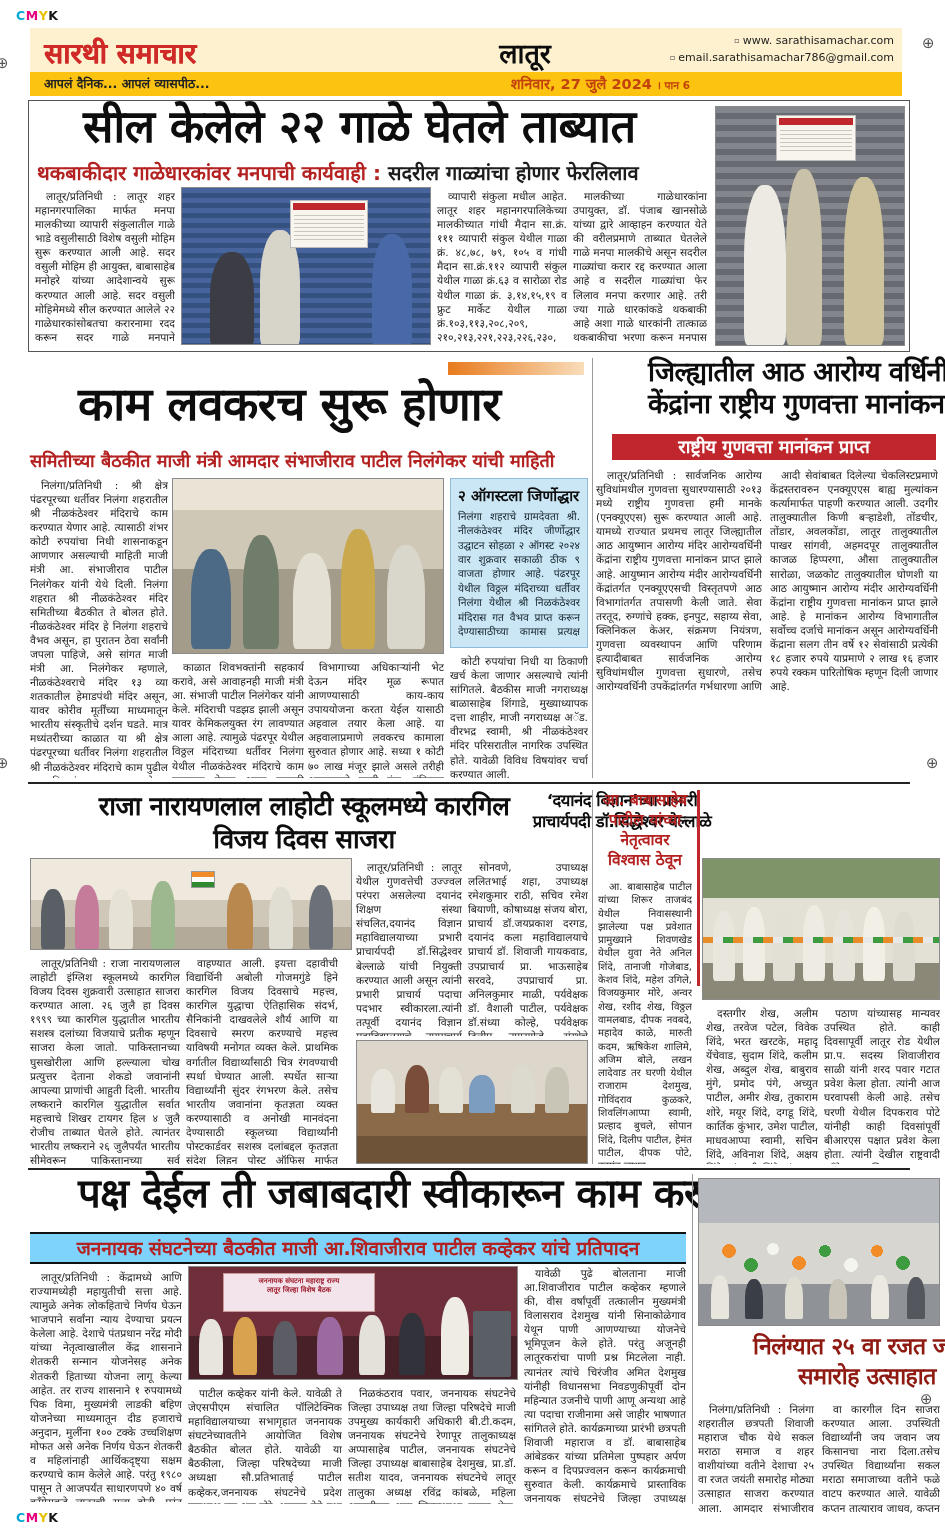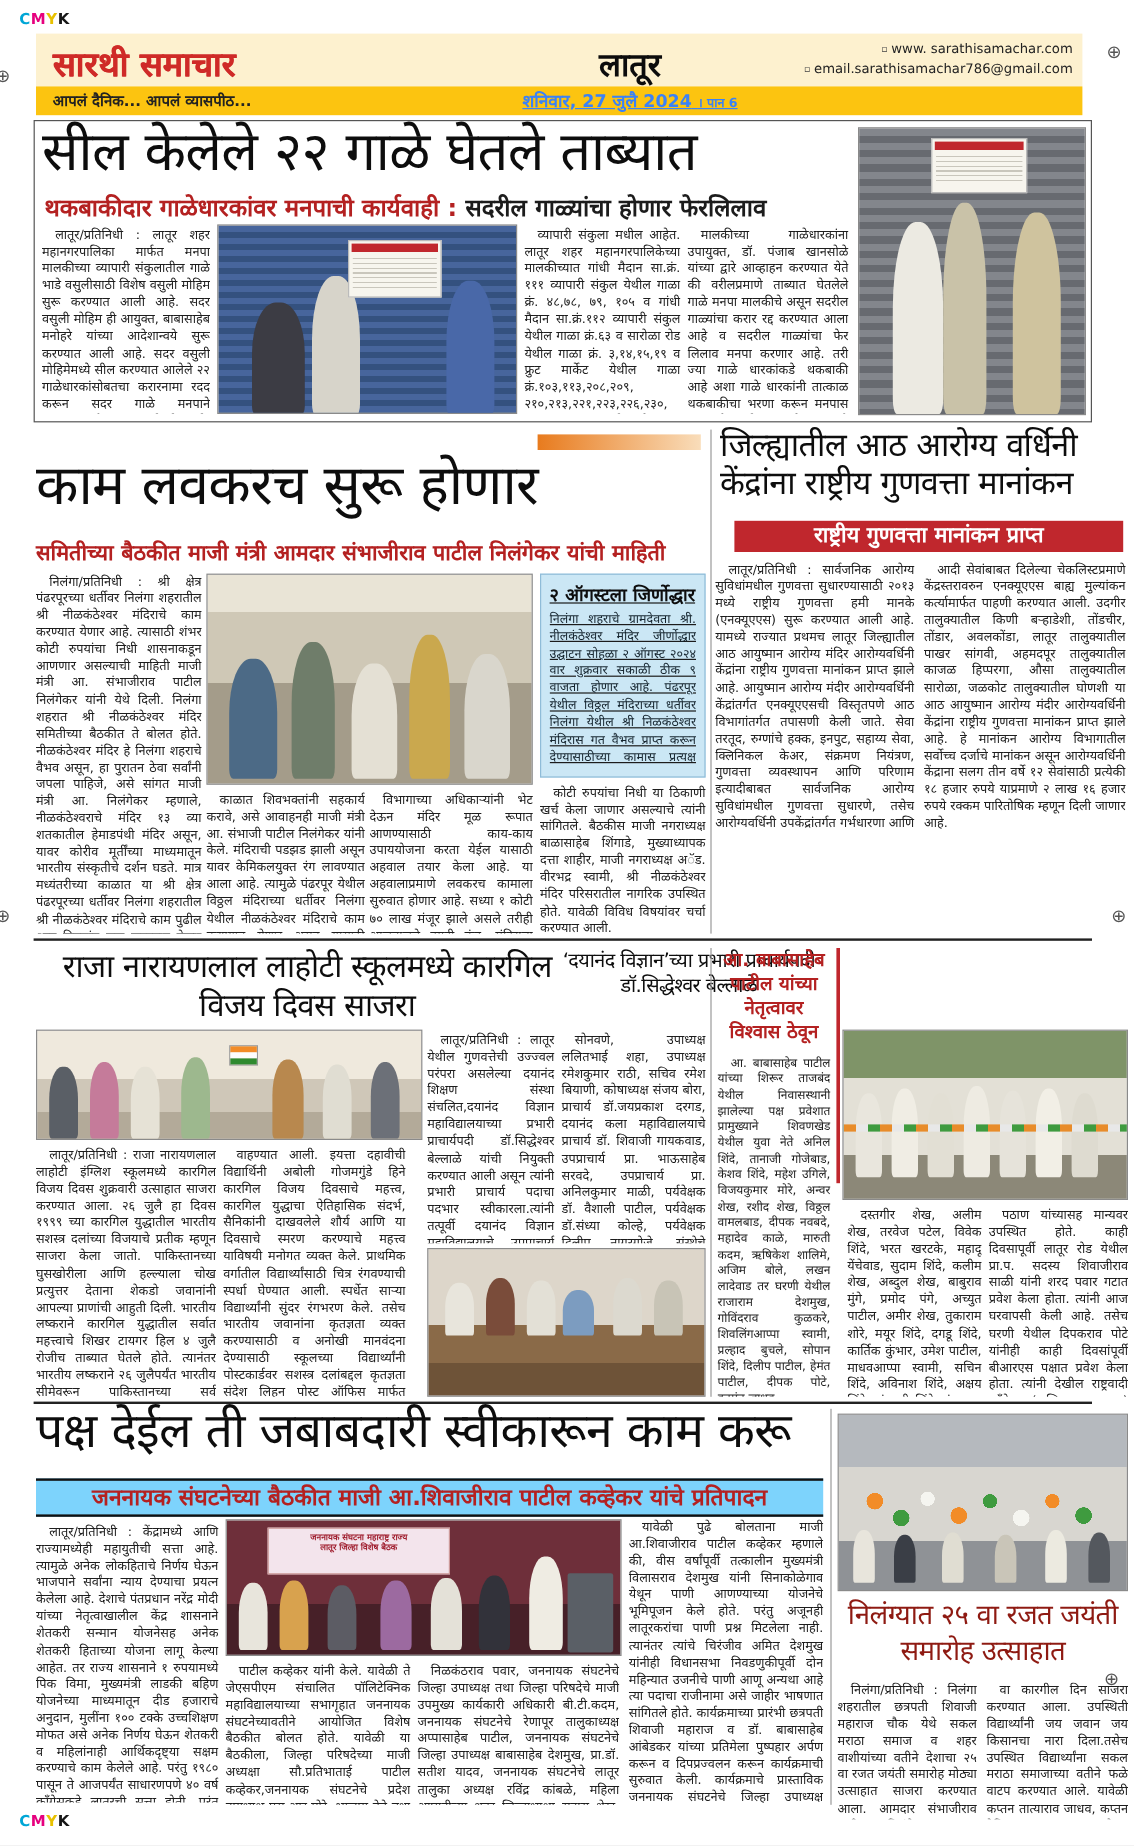--- a/index.html
+++ b/index.html
@@ -13,25 +13,25 @@
   .masthead{position:absolute;left:30px;top:28px;width:872px;height:68px;}
   .mast-cream{position:absolute;left:0;top:0;width:100%;height:44px;background:#fdf1cf;}
   .mast-yellow{position:absolute;left:0;top:44px;width:100%;height:24px;background:#fcc410;}
   .mast-title{position:absolute;left:14px;top:5px;font-size:28px;font-weight:800;color:#cf2a27;
               text-shadow:.5px 0 #cf2a27;}
   .mast-city{position:absolute;left:380px;top:6px;width:230px;text-align:center;font-size:27px;
              font-weight:800;color:#0c0c0c;}
   .mast-contact{position:absolute;right:8px;top:5px;font-size:11px;color:#222;line-height:1.5;text-align:right;}
   .mast-contact .bullet{font-size:8px;vertical-align:1px;margin-right:3px;color:#444;}
   .mast-tagline{position:absolute;left:14px;top:47px;font-size:12.5px;font-weight:bold;color:#222;}
-  .mast-date{position:absolute;left:330px;top:45px;width:330px;text-align:center;font-size:14.5px;
-             font-weight:800;color:#3b82f6;text-decoration:underline;}
+  .mast-date{position:absolute;left:330px;top:45px;width:330px;text-align:right;font-size:14.5px;
+             font-weight:800;color:#c2410c;}
   .mast-date .pg{font-size:10.5px;font-weight:bold;}
   
-  .hl{position:absolute;font-weight:400;color:#0d0d0d;line-height:1.08;letter-spacing:-.5px;}
+  .hl{position:absolute;font-weight:700;color:#0d0d0d;line-height:1.08;letter-spacing:-.5px;margin-left:48px;}
   .col{position:absolute;font-size:10.6px;line-height:1.33;text-align:justify;overflow:hidden;color:#1d1d1d;}
   .col p{margin:0 0 3px;text-indent:11px;}
   .photo{position:absolute;overflow:hidden;border:1px solid #8a8a8a;box-sizing:border-box;}
   .person{position:absolute;border-radius:45% 45% 8% 8%;}
   .rule-h{position:absolute;background:#222;height:2px;}
   .rule-v{position:absolute;background:#9a9a9a;width:1px;}
   .frame{position:absolute;border:1px solid #555;box-sizing:border-box;}
   .notice{position:absolute;background:#f7f5ee;border:1px solid #bbb;}
   .notice .nh{height:7px;background:#c0272d;margin:2px 2px 2px;}
   .notice .nt{font-size:5px;color:#333;line-height:1.4;padding:0 3px;
@@ -129,21 +129,21 @@
     <div class="person" style="left:214px;top:66px;width:38px;height:104px;background:#d9d6cc;"></div>
   </div>
 
   <div class="col" style="left:172px;top:660px;width:132px;height:118px;">
       <p>काळात शिवभक्तांनी सहकार्य करावे, असे आवाहनही माजी मंत्री आ. संभाजी पाटील निलंगेकर यांनी केले. मंदिराची पडझड झाली असून यावर केमिकलयुक्त रंग लावण्यात आला आहे. त्यामुळे पंढरपूर येथील विठ्ठल मंदिराच्या धर्तीवर निलंगा येथील नीळकंठेश्वर मंदिराचे काम करण्यात येणार असून यासाठी पुरातत्व विभाग, वास्तू विशारद</p>
     </div>
   <div class="col" style="left:308px;top:660px;width:136px;height:118px;">
       <p>विभागाच्या अधिकाऱ्यांनी भेट देऊन मंदिर मूळ रूपात आणण्यासाठी काय-काय उपाययोजना करता येईल यासाठी अहवाल तयार केला आहे. या अहवालाप्रमाणे लवकरच कामाला सुरुवात होणार आहे. सध्या १ कोटी ७० लाख मंजूर झाले असले तरीही आजूबाजूचे दगडी कुंड, मंदिराचा परिसर, मंदिराला जाण्यासाठी रस्ते हा सर्व निधी मिळून १००</p>
     </div>
 
-  <div class="infobox" style="left:450px;top:478px;width:138px;height:170px;text-decoration:underline;">
+  <div class="infobox" style="left:450px;top:478px;width:138px;height:170px;">
     <div class="ib-t">२ ऑगस्टला जिर्णोद्धार</div>
     <div class="ib-b" style="height:128px;overflow:hidden;">निलंगा शहराचे ग्रामदेवता श्री. नीलकंठेश्वर मंदिर जीर्णोद्धार उद्घाटन सोहळा २ ऑगस्ट २०२४ वार शुक्रवार सकाळी ठीक ९ वाजता होणार आहे. पंढरपूर येथील विठ्ठल मंदिराच्या धर्तीवर निलंगा येथील श्री निळकंठेश्वर मंदिरास गत वैभव प्राप्त करून देण्यासाठीच्या कामास प्रत्यक्ष सुरूवात होणार आहे तरी तालुक्यातील सर्व भाविक भक्तांनी या जीर्णोद्धार सोहळ्यासाठी उपस्थित राहावे असे आव्हान करण्यात आले आहे .</div>
   </div>
   <div class="col" style="left:450px;top:654px;width:138px;height:124px;">
       <p>कोटी रुपयांचा निधी या ठिकाणी खर्च केला जाणार असल्याचे त्यांनी सांगितले. बैठकीस माजी नगराध्यक्ष बाळासाहेब शिंगाडे, मुख्याध्यापक दत्ता शाहीर, माजी नगराध्यक्ष अॅड. वीरभद्र स्वामी, श्री नीळकंठेश्वर मंदिर परिसरातील नागरिक उपस्थित होते. यावेळी विविध विषयांवर चर्चा करण्यात आली.</p>
     </div>
 
   <div class="rule-v" style="left:592px;top:358px;height:420px;"></div>
 
   <div class="hl" style="left:600px;top:356px;width:338px;font-size:27px;line-height:1.18;">जिल्ह्यातील आठ आरोग्य वर्धिनी केंद्रांना राष्ट्रीय गुणवत्ता मानांकन</div>

